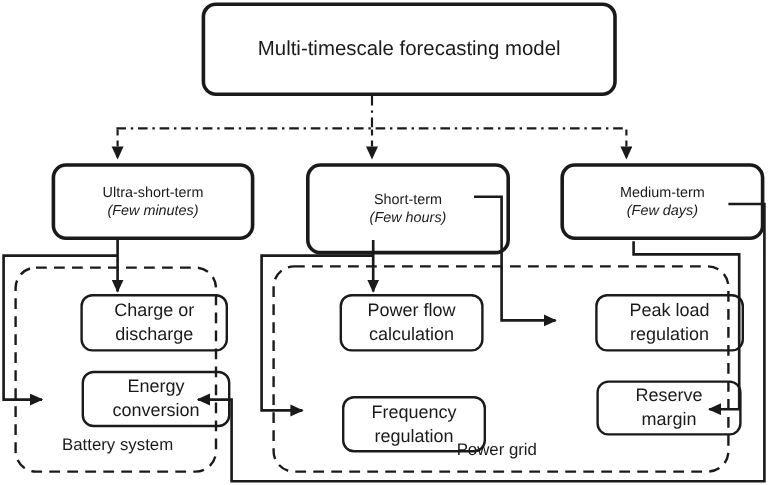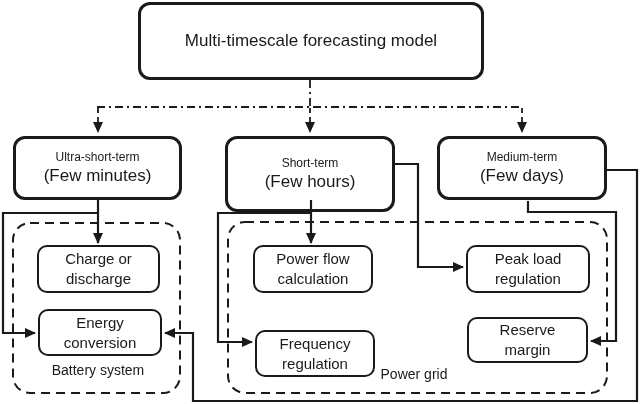--- a/index.html
+++ b/index.html
@@ -4,28 +4,28 @@
 <style>
   html,body{margin:0;padding:0;background:#ffffff;}
   #stage{
     position:relative;width:640px;height:404px;background:#ffffff;overflow:hidden;
     font-family:"Liberation Sans","DejaVu Sans",sans-serif;color:#1a1a1a;
   }
   .box{
     position:absolute;box-sizing:border-box;background:#ffffff;
     border:3px solid #1a1a1a;border-radius:12px;
     display:flex;flex-direction:column;align-items:center;justify-content:center;
-    text-align:center;line-height:1.25;z-index:2;
+    text-align:center;line-height:1.25;z-index:2;margin-left:30px;
   }
   .box .l1{display:block;}
   .box .l2{display:block;}
   .node{border-width:2px;border-radius:10px;font-size:15px;line-height:1.32;}
   .timescale{font-size:16px;}
   .timescale .l1{font-size:12px;}
-  .timescale .l2{font-size:17px;}
+  .timescale .l2{font-size:12px;font-style:italic;}
   #top-box{font-size:17px;}
   .container-label{
     position:absolute;z-index:3;text-align:center;font-size:14px;color:#1a1a1a;
     background:transparent;
   }
   #wires{position:absolute;left:0;top:0;z-index:4;pointer-events:none;}
 </style>
 </head>
 <body>
 

